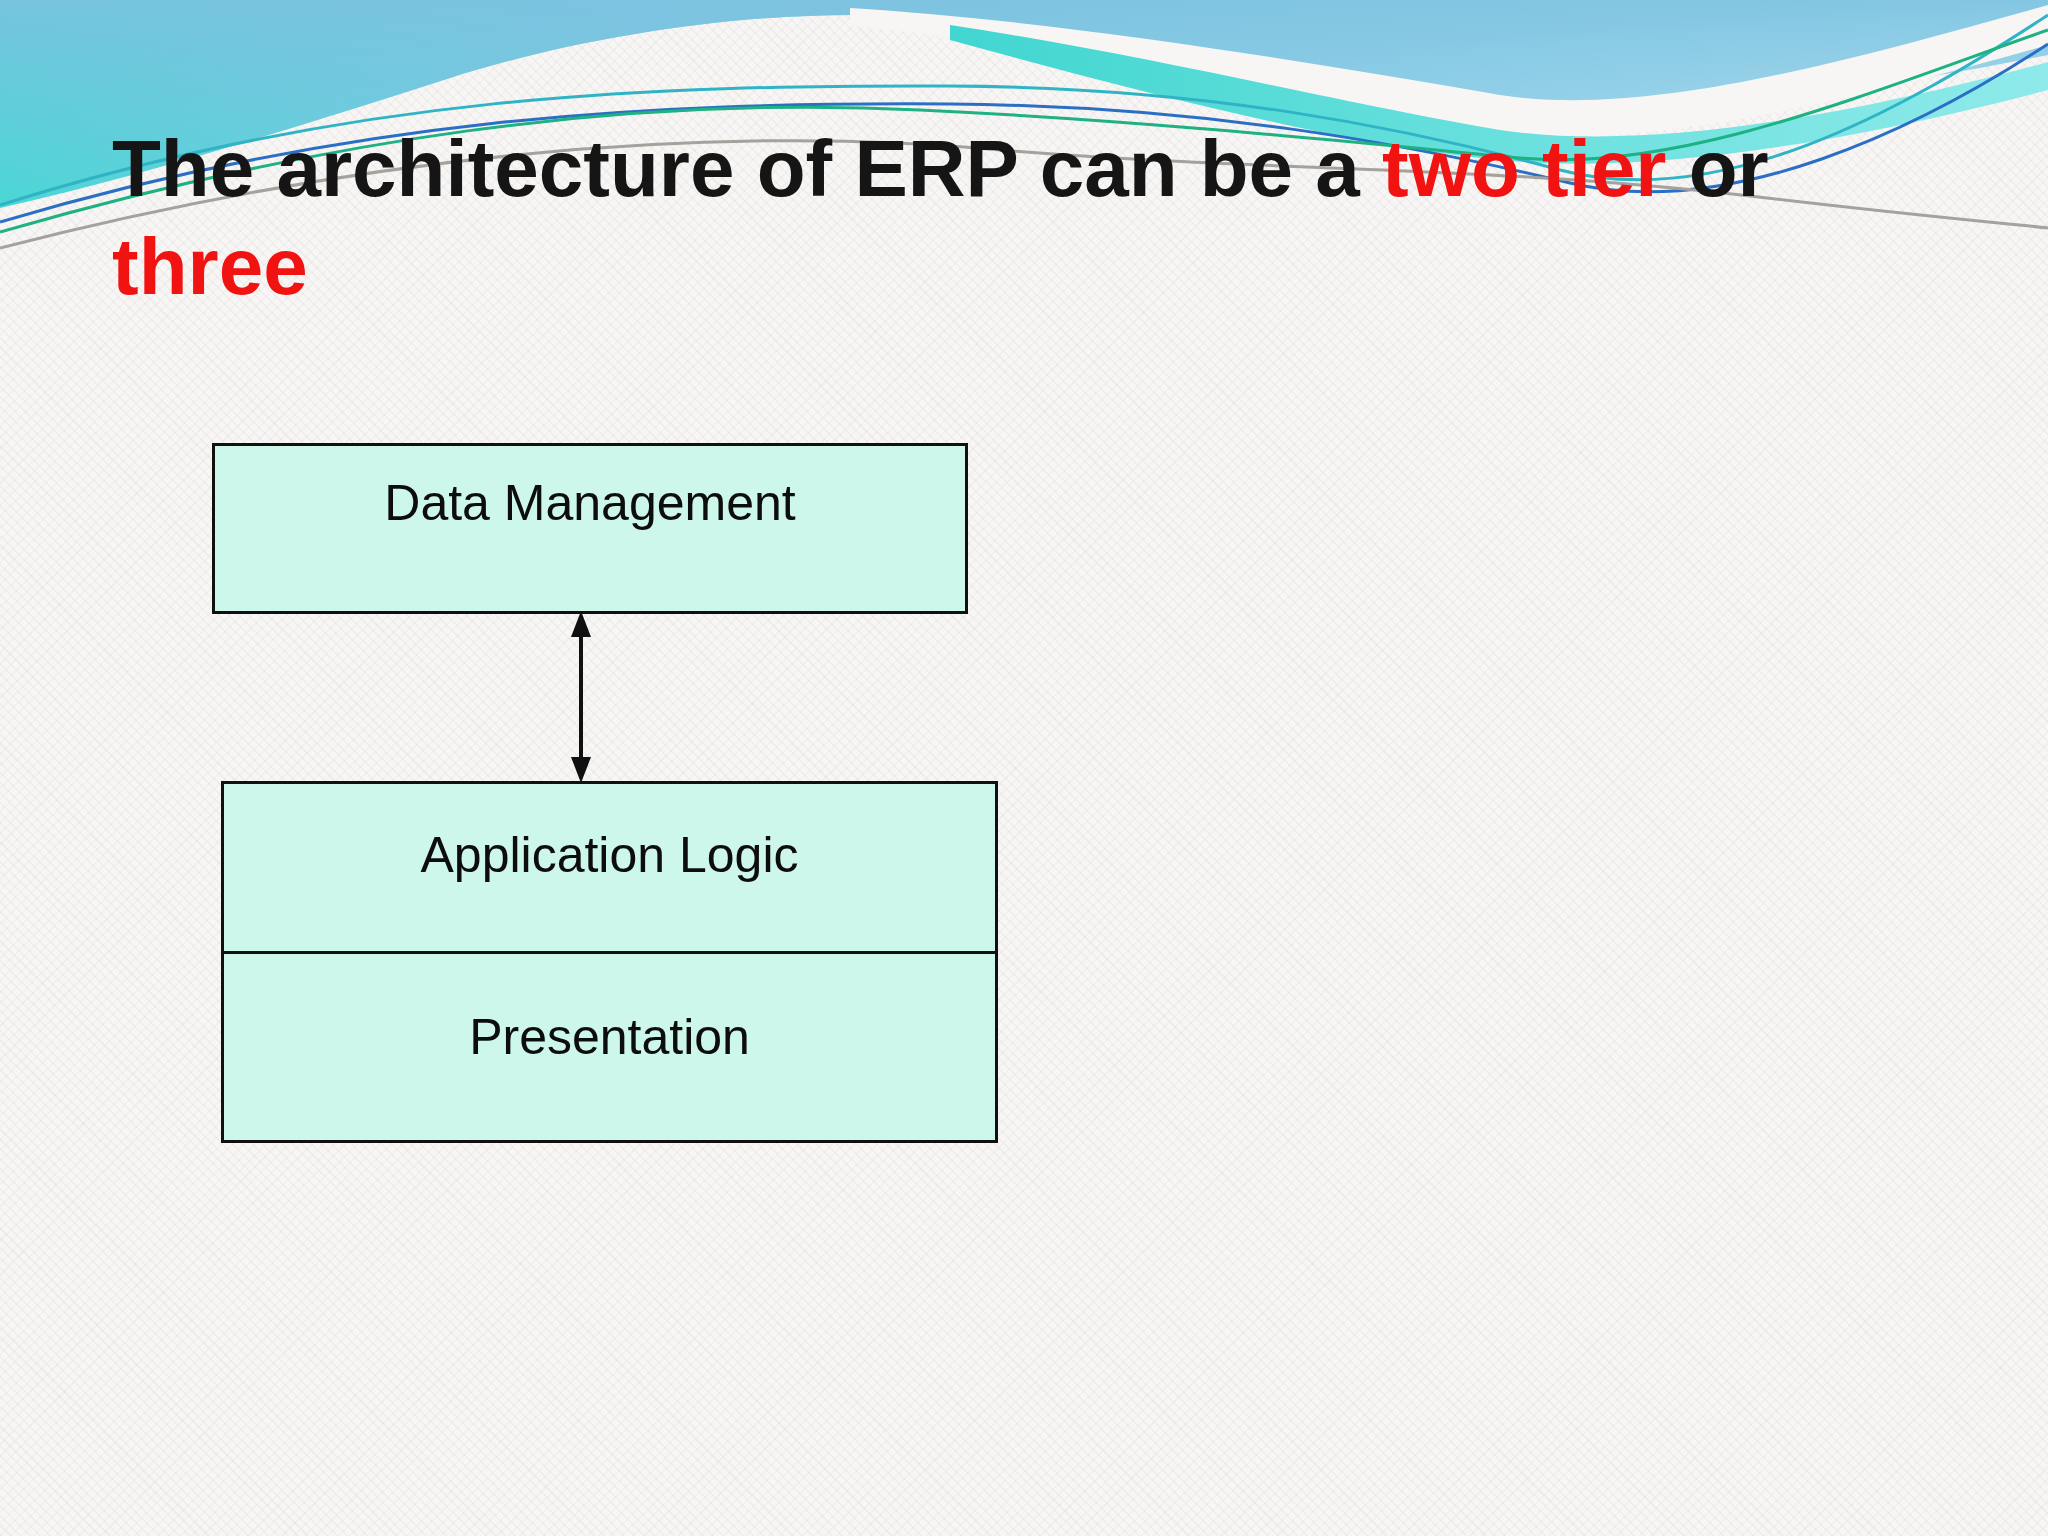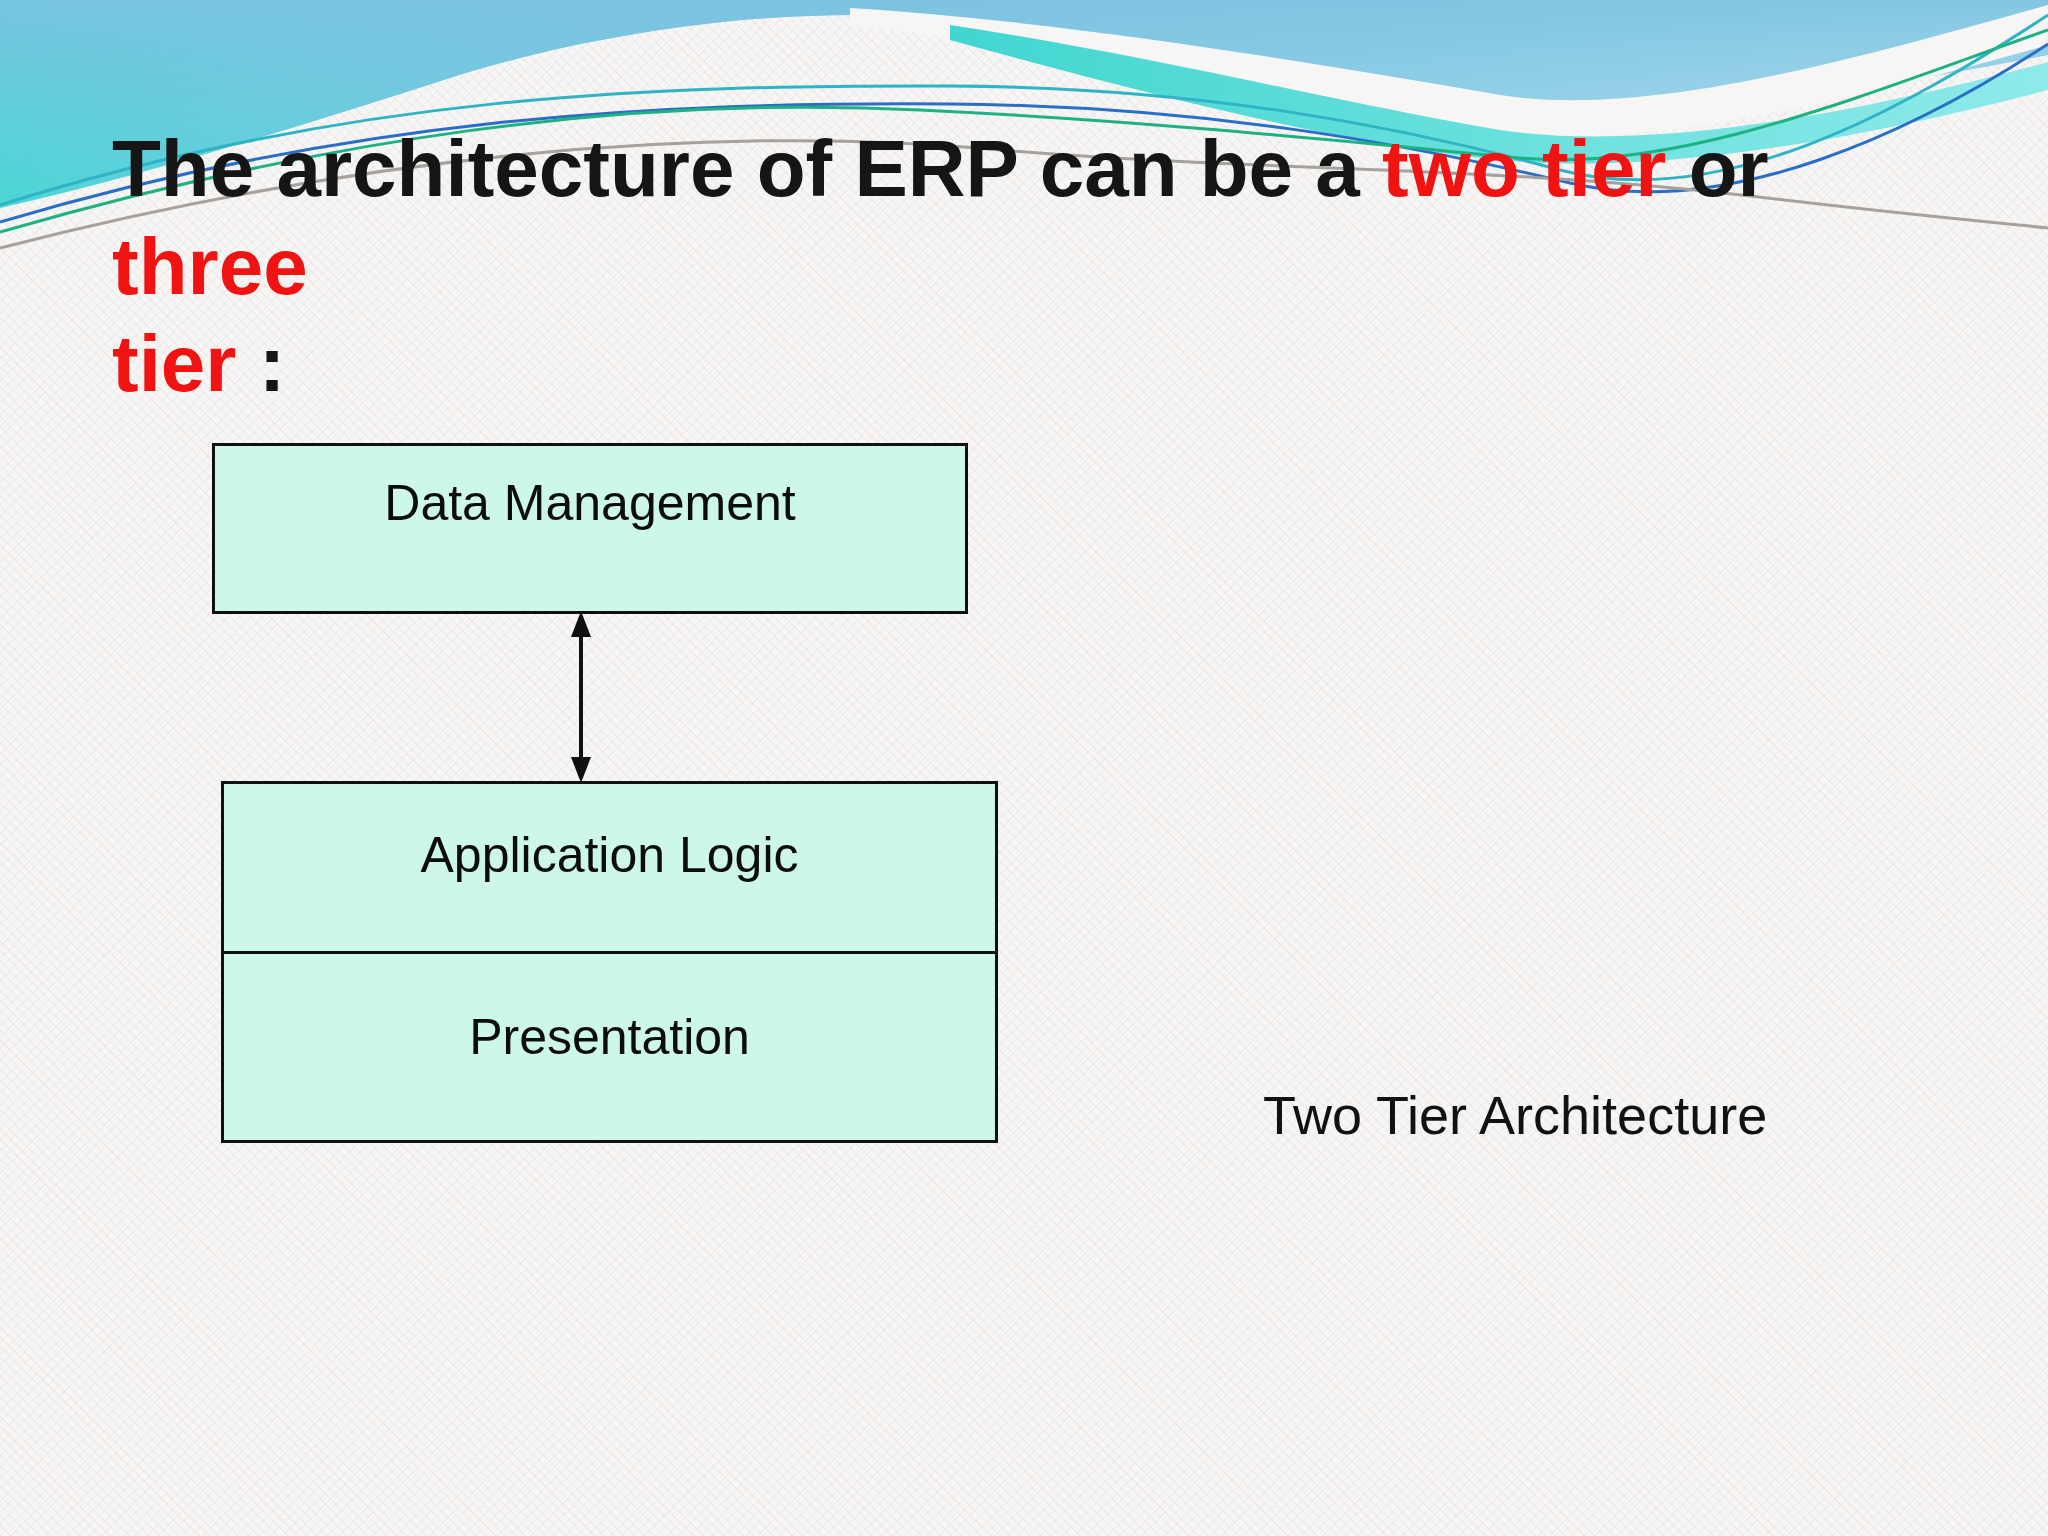--- a/index.html
+++ b/index.html
@@ -63,36 +63,34 @@
     <path d="M950,25 C1150,55 1350,105 1500,130 C1650,152 1850,115 2048,62 L2048,90 C1850,142 1650,175 1500,160 C1350,146 1150,95 950,40 Z" fill="url(#gTurq)"></path>
 
     <path fill="none" stroke="#2fb4c6" stroke-width="3" d="M0,205 C350,95 650,85 950,86 C1200,87 1400,126 1560,170 C1720,212 1900,112 2048,15"></path>
     <path fill="none" stroke="#2b6fc4" stroke-width="3" d="M0,222 C350,118 650,102 950,104 C1200,106 1400,142 1570,183 C1730,221 1920,128 2048,44"></path>
     <path fill="none" stroke="#1db183" stroke-width="3" d="M0,232 C320,140 620,95 920,110 C1150,121 1350,142 1520,158 C1680,173 1870,92 2048,30"></path>
     <path fill="none" stroke="#a5a19c" stroke-width="3" d="M0,248 C350,158 700,122 1000,150 C1250,171 1500,166 1750,196 C1900,214 2010,224 2048,228"></path>
   </svg>
 
   <div class="title">
     <div><span>The architecture of ERP can be a </span><span class="red">two tier</span><span> or </span><span class="red">three</span></div>
-    <div><span class="red">tier</span><span> :</span></div>
   </div>
 
   <div class="diagram-box box-data">
     <span>Data Management</span>
   </div>
 
   <svg class="arrow-svg" viewBox="0 0 44 172" aria-hidden="true">
     <line x1="22" y1="16" x2="22" y2="156" stroke="#101010" stroke-width="4"></line>
     <polygon points="22,0 12,26 32,26" fill="#101010"></polygon>
     <polygon points="22,172 12,146 32,146" fill="#101010"></polygon>
   </svg>
 
   <div class="diagram-box box-app">
     <span>Application Logic</span>
   </div>
 
   <div class="diagram-box box-pres">
     <span>Presentation</span>
   </div>
 
-  <div class="caption">Two Tier Architecture</div>
 
 </div>
 
 </body></html>

